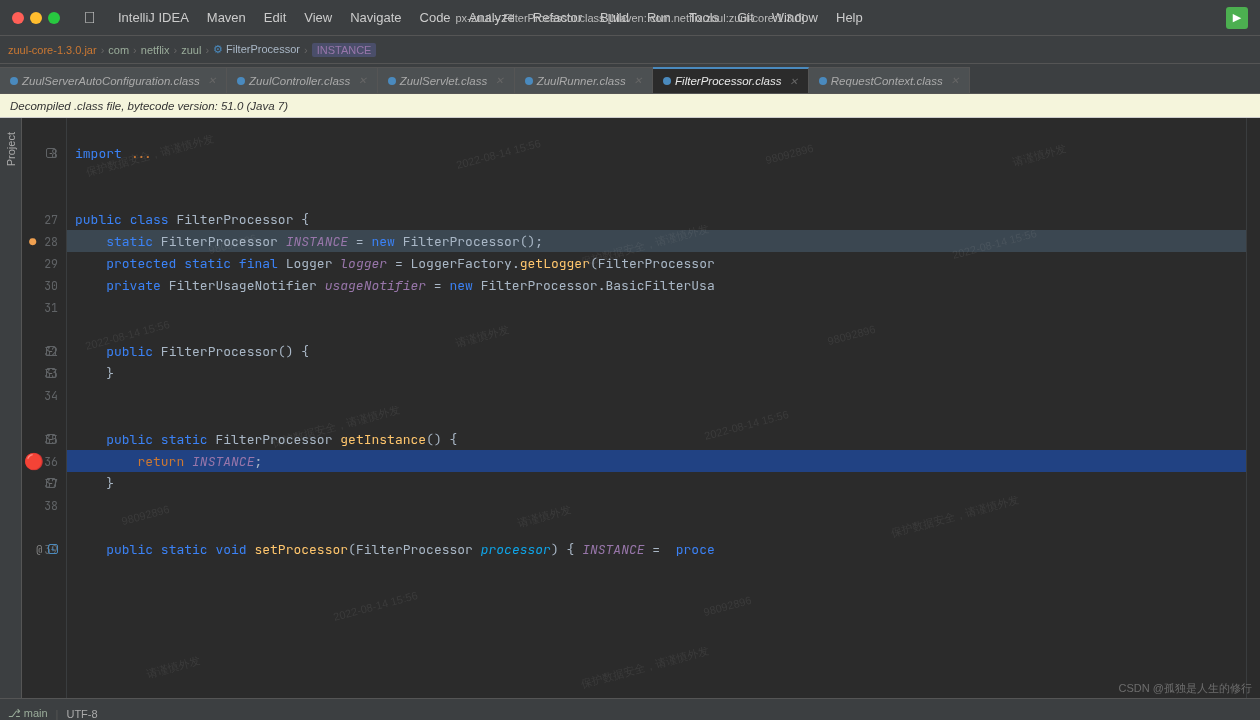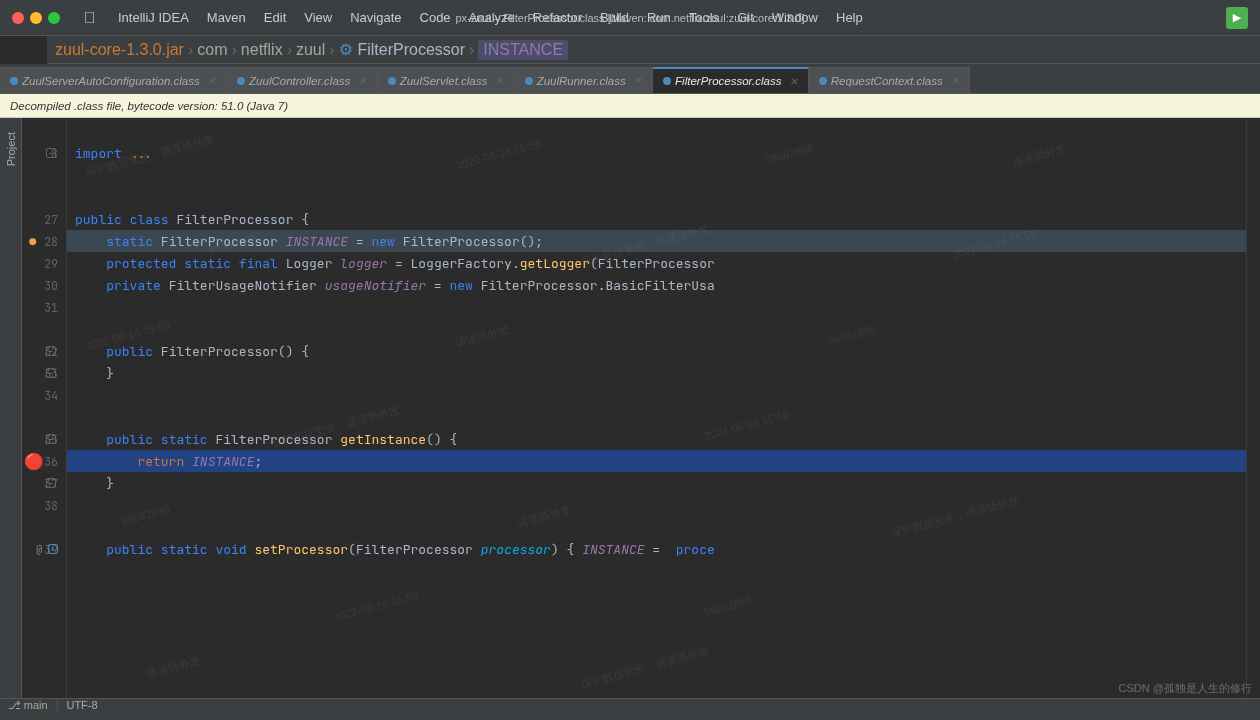--- a/index.html
+++ b/index.html
@@ -77,23 +77,22 @@
 
     
     #breadcrumb {
       height: 28px;
       background: #3c3f41;
       display: flex;
       align-items: center;
       padding: 0 8px;
       border-bottom: 1px solid #555;
       gap: 4px;
-      font-size: 16px;
+      font-size: 11px;
       color: #9aac9a;
-      margin-left: 47px;
     }
     .bc-sep { color: #666; }
     .bc-item { color: #9aac9a; }
     .bc-item.highlight { color: #a9b7c6; }
     .bc-jar { color: #cc7832; }
     .bc-instance {
       background: #4a4e6a;
       color: #9876aa;
       padding: 1px 5px;
       border-radius: 2px;
@@ -270,21 +269,21 @@
       white-space: nowrap;
       transform: rotate(-15deg);
       transform-origin: center;
     }
 
     
     #bottom-bar {
       height: 22px;
       background: #3c3f41;
       display: flex;
-      align-items: flex-start;
+      align-items: flex-end;
       padding: 0 8px;
       border-top: 1px solid #555;
       font-size: 11px;
       color: #aaa;
       gap: 8px;
       position: fixed;
       bottom: 0;
       width: 1260px;
     }
 

